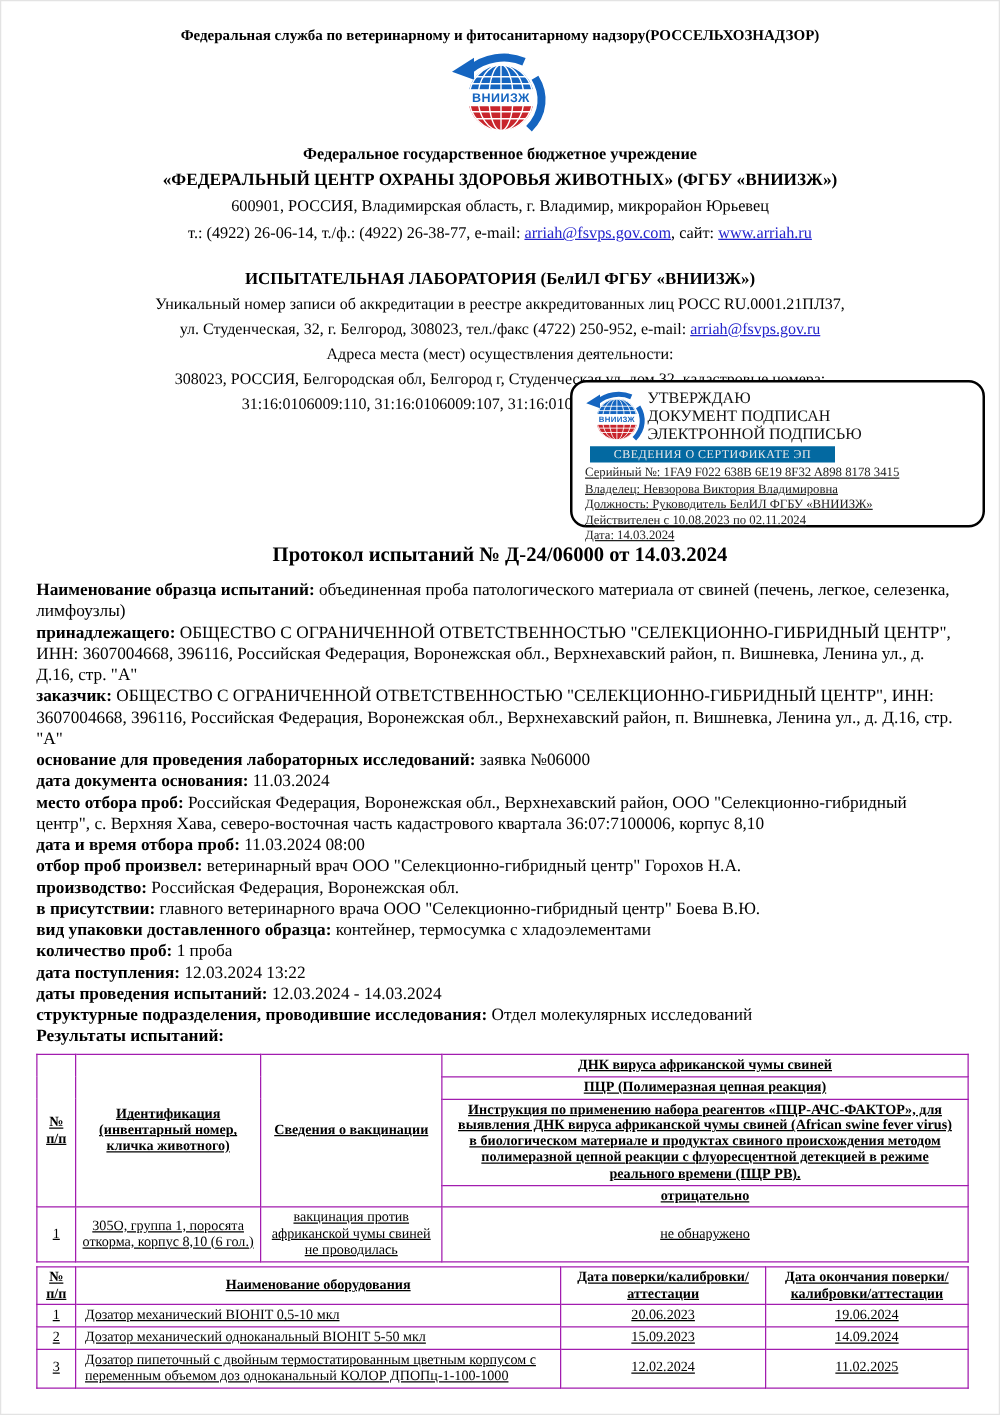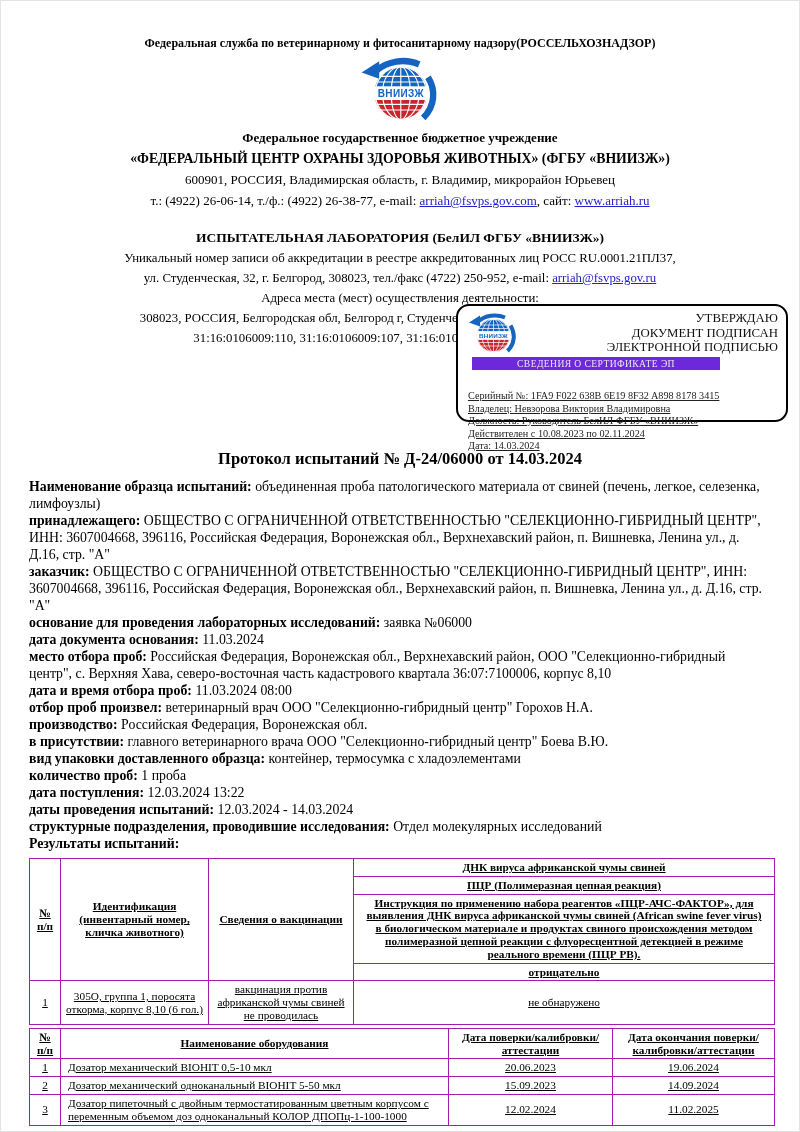--- a/index.html
+++ b/index.html
@@ -9,40 +9,40 @@
     margin:0 auto;
     background:#fff;
     font-family:"Liberation Serif", serif;
     color:#000;
     overflow:hidden;
     box-sizing:border-box;
     border:1px solid #e3e3e3;
   }
   
   .hdr{text-align:center;}
-  .agency{font-weight:bold;font-size:12px;padding-top:20px;margin-top:15px;}
+  .agency{font-weight:bold;font-size:12px;padding-top:20px;}
   .logo-big{display:block;margin:5px auto 0;width:80px;height:68px;}
   .inst-type{font-weight:bold;font-size:13px;margin-top:6px;}
   .inst-name{font-weight:bold;font-size:13.8px;margin-top:5px;}
   .hline{font-size:13px;margin-top:5px;line-height:16px;}
   a.doclink{color:#2323cc;text-decoration:underline;cursor:pointer;}
   .lab-name{font-weight:bold;font-size:13.5px;margin-top:21px;}
   .lab-line{font-size:12.8px;margin-top:4.5px;line-height:15.5px;}
   
   .stamp{
     position:absolute;left:455px;top:303px;width:332px;height:118px;
     border:2px solid #000;border-radius:13px;box-sizing:border-box;
     padding:5px 8px 4px 10px;background:#fff;
   }
   .stamp-top{display:flex;align-items:flex-start;}
   .logo-small{width:50px;height:43px;flex:0 0 auto;margin-top:1px;}
-  .stamp-titles{flex:1;text-align:right;font-size:12.8px;line-height:14.5px;color:#111;}
+  .stamp-titles{flex:1;text-align:left;font-size:12.8px;line-height:14.5px;color:#111;}
   .stamp-bar{
-    width:248px;background:#6d28d9;color:#e9e9e9;text-align:center;
-    font-size:9.6px;letter-spacing:.4px;padding:1px 0;margin:2px 0 20px 4px;
+    width:196px;background:#0369a1;color:#e9e9e9;text-align:center;
+    font-size:9.6px;letter-spacing:.4px;padding:1px 0;margin:2px 0 3px 4px;
   }
   .stamp-line{font-size:10.2px;line-height:12.6px;color:#222;text-decoration:underline;}
   
   .doc-title{text-align:center;font-weight:bold;font-size:16.5px;margin-top:103px;}
   .body-text{margin:9px 28px 0;font-size:13.8px;line-height:17px;}
   .body-text p{margin:0;}
   .results-heading{margin:0;font-weight:bold;}
   
   table{border-collapse:collapse;table-layout:fixed;margin:6px 0 0 28px;width:745px;}
   td,th{border:1px solid #a21caf;font-weight:normal;vertical-align:middle;text-decoration:underline;}

